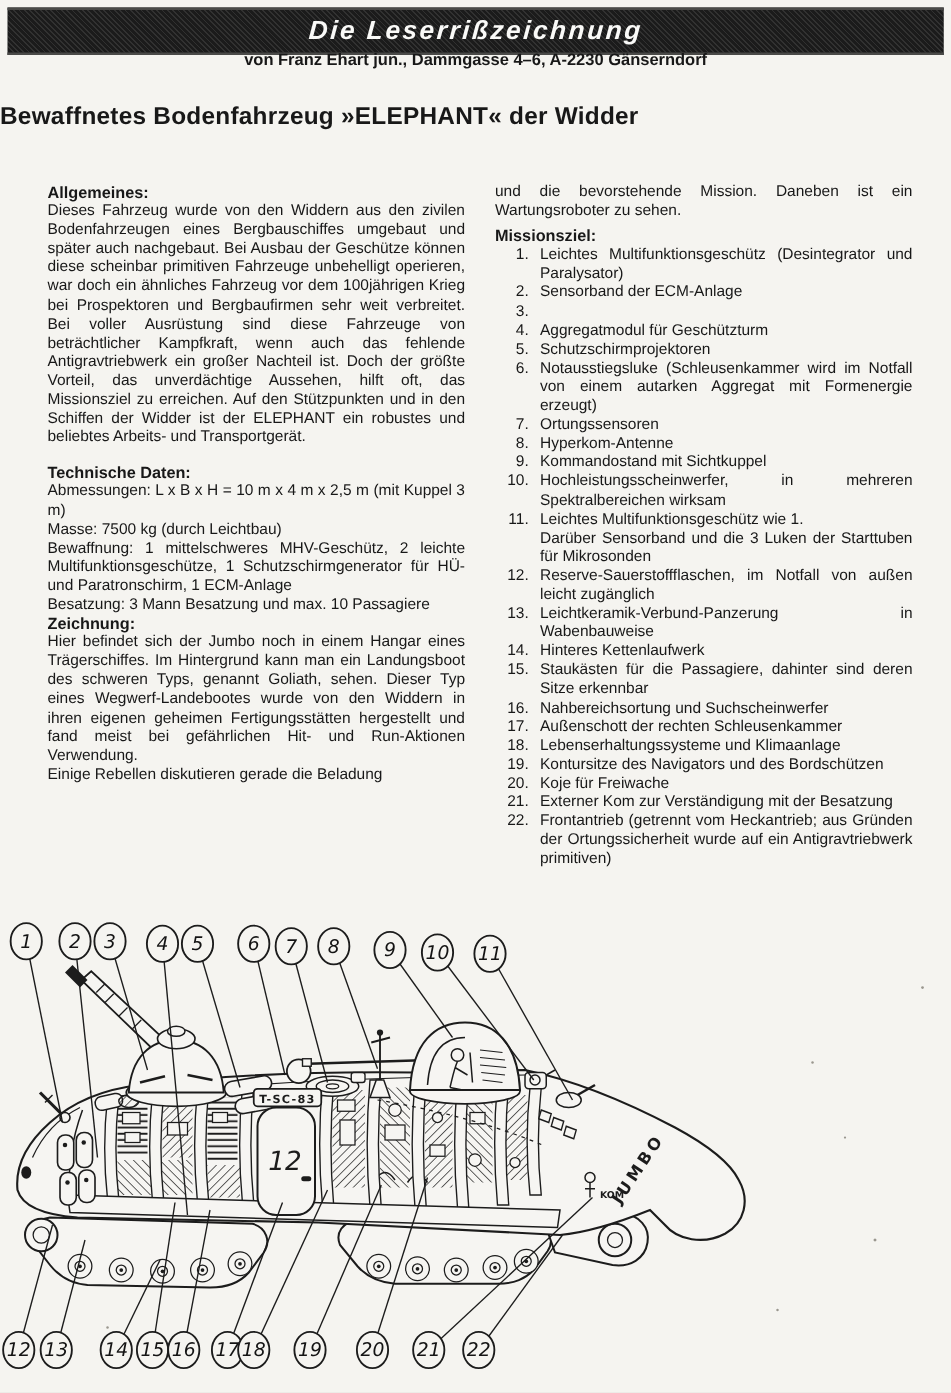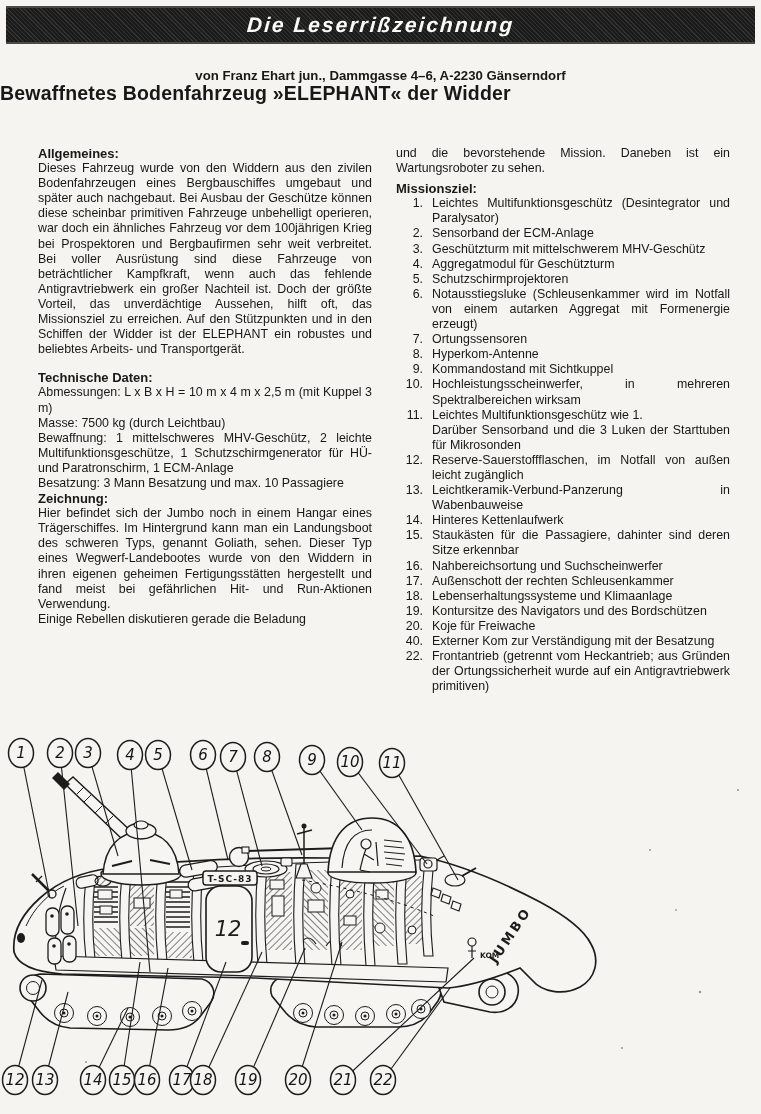--- a/index.html
+++ b/index.html
@@ -14,21 +14,21 @@
     background:#1b1b1b;
     background-image:repeating-linear-gradient(45deg, rgba(245,244,240,.10) 0 1px, transparent 1px 3px);
     border-top:2px solid #4a4a48; border-bottom:2px solid #4a4a48;
     display:flex; align-items:center; justify-content:center;
   }
   .banner-title{
     color:#fafaf8; font-style:italic; font-weight:bold; font-size:21px;
     letter-spacing:2px; transform:skewX(-4deg);
   }
   .byline{
-    position:absolute; left:0; right:0; top:68px; text-align:center;
+    position:absolute; left:0; right:0; top:40px; text-align:center;
     font-weight:bold; font-size:13.2px;
   }
   .main-title{
     position:absolute; left:0; right:0; top:82px; 
     font-weight:bold; font-size:19.5px; letter-spacing:.2px;
   }
   
   .col{
     position:absolute; top:122px; font-size:12.4px; line-height:15.1px;
     text-align:justify; hyphens:auto;margin-top:24px; -webkit-hyphens:auto;
@@ -88,21 +88,20 @@
         <div class="item">
           <span class="num">1.</span>
           <span class="txt">Leichtes Multifunktionsgeschütz (Desintegrator und Paralysator)</span>
         </div>
         <div class="item">
           <span class="num">2.</span>
           <span class="txt">Sensorband der ECM-Anlage</span>
         </div>
         <div class="item">
           <span class="num">3.</span>
-          <span class="txt">Geschützturm mit mittelschwerem MHV-Geschütz</span>
         </div>
         <div class="item">
           <span class="num">4.</span>
           <span class="txt">Aggregatmodul für Geschützturm</span>
         </div>
         <div class="item">
           <span class="num">5.</span>
           <span class="txt">Schutzschirmprojektoren</span>
         </div>
         <div class="item">
@@ -160,21 +159,21 @@
         </div>
         <div class="item">
           <span class="num">19.</span>
           <span class="txt">Kontursitze des Navigators und des Bordschützen</span>
         </div>
         <div class="item">
           <span class="num">20.</span>
           <span class="txt">Koje für Freiwache</span>
         </div>
         <div class="item">
-          <span class="num">40.</span>
+          <span class="num">21.</span>
           <span class="txt">Externer Kom zur Verständigung mit der Besatzung</span>
         </div>
         <div class="item">
           <span class="num">22.</span>
           <span class="txt">Frontantrieb (getrennt vom Heckantrieb; aus Gründen der Ortungssicherheit wurde auf ein Antigravtriebwerk primitiven)</span>
         </div>
       </div>
   </div>
 
   <svg class="diagram" width="761" height="384" viewBox="0 0 761 384" xmlns="http://www.w3.org/2000/svg">

